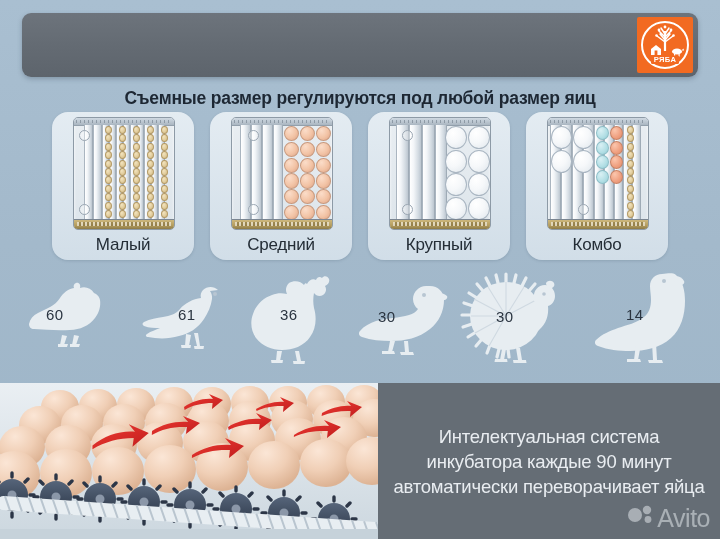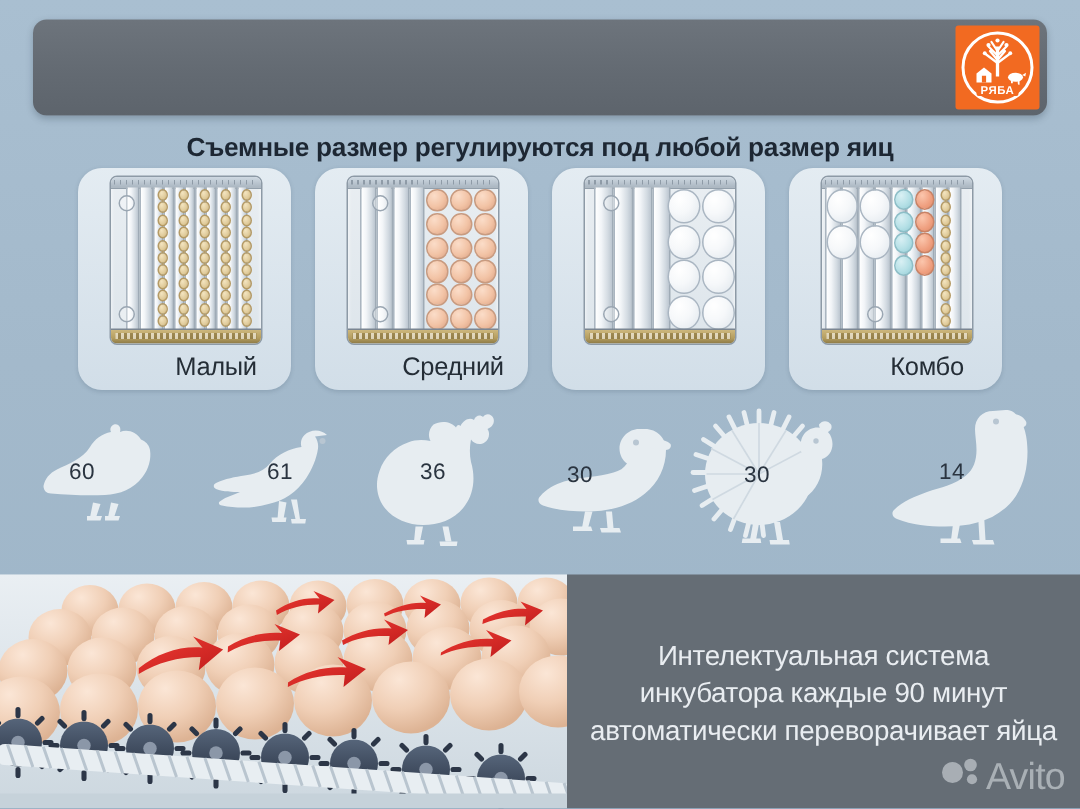--- a/index.html
+++ b/index.html
@@ -183,21 +183,20 @@
     background: rgba(255,255,255,.35);
   }
   .tray-label {
     position: absolute;
     left: 0; bottom: 5px;
     width: 100%;
     text-align: center;
     font-size: 17px;
     color: #242d36;
     letter-spacing: -0.2px;
-    padding-left: 21px;
   }
 
   
   .birds-row {
     position: absolute;
     left: 0;
     top: 268px;
     width: 720px;
     height: 110px;
   }
@@ -447,20 +446,21 @@
             <div class="egg egg-white" style="width:22px;height:24px;"></div>
             <div class="egg egg-white" style="width:22px;height:24px;"></div>
             <div class="egg egg-white" style="width:22px;height:24px;"></div>
             <div class="egg egg-white" style="width:22px;height:24px;"></div>
           </div>
         </div>
         <div class="tray-knob" style="left:12px;top:12px;"></div>
         <div class="tray-knob" style="left:12px;bottom:14px;"></div>
         <div class="tray-botrail"></div>
       </div>
+      <div class="tray-label">Крупный</div>
     </div>
 
     <div class="tray-card">
       <div class="tray-frame">
         <div class="tray-toprail"></div>
         <div class="rollers">
           <div class="roller" style="left:2px;width:9px;"></div>
           <div class="roller" style="left:13px;width:9px;"></div>
           <div class="roller" style="left:24px;width:9px;"></div>
           <div class="roller" style="left:35px;width:9px;"></div>

